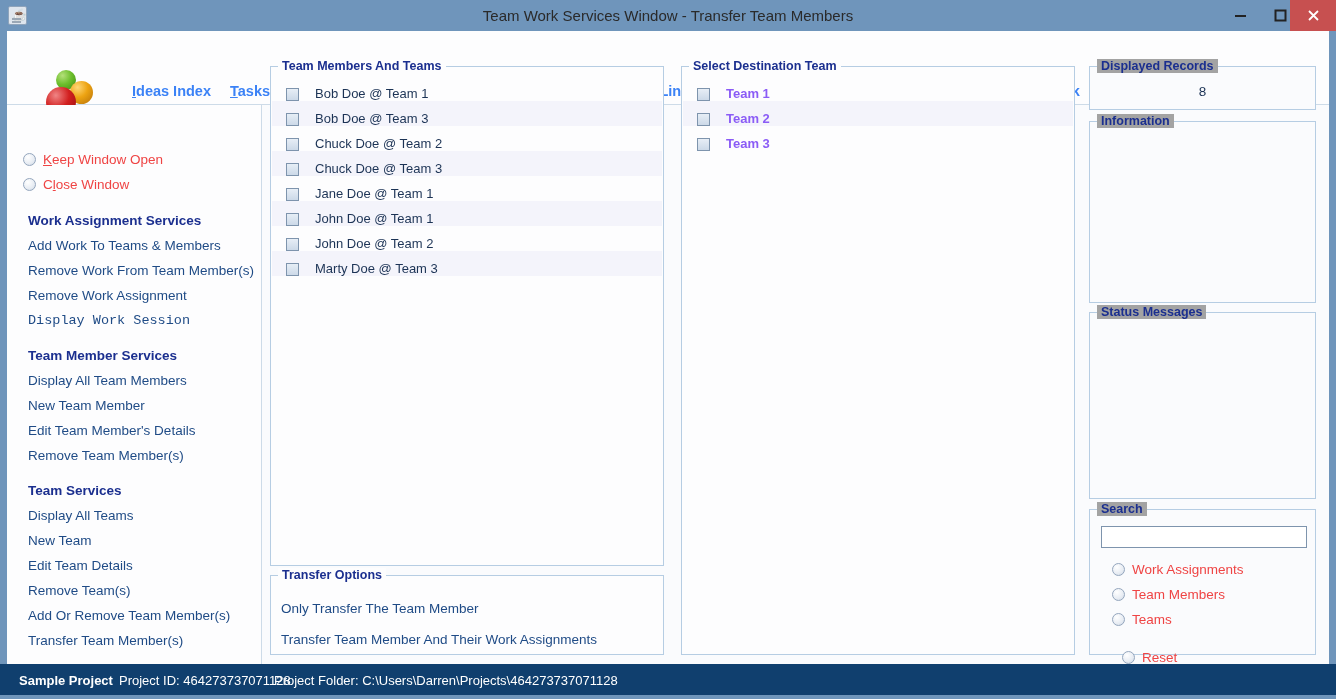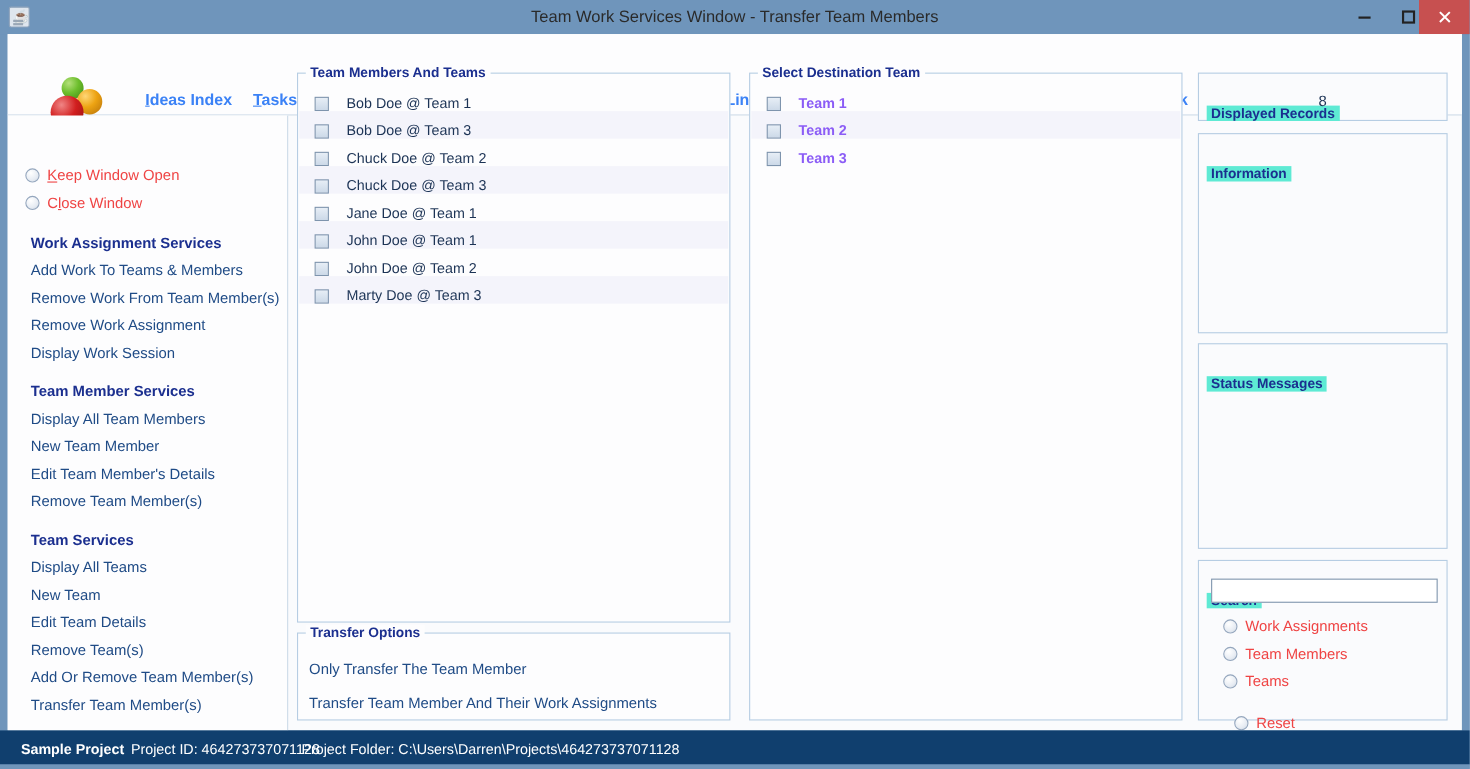--- a/index.html
+++ b/index.html
@@ -126,21 +126,21 @@
     background: #fdfdfe;
   }
   .group > .gtitle {
     position: absolute; top: -8px; left: 7px;
     padding: 0 4px;
     background: #fdfdfe;
     font-size: 12.5px; font-weight: bold; color: #1b2f8f;
     white-space: nowrap;
   }
   .group.plain { background: #fafbfd; }
-  .group.plain > .gtitle { background: #5eead4; margin-top: 37px; }
+  .group.plain > .gtitle { background: #a3a3a3; }
 
   
   .listrow {
     position: relative;
     height: 25px;
     display: flex; align-items: flex-end;
     cursor: pointer;
   }
   .listrow.alt { background: #f4f4fb; }
   .cbox {
@@ -249,21 +249,21 @@
           <span><u>K</u>eep Window Open</span>
         </div>
         <div class="radio-row" style="top: 72px;">
           <span class="radio-mark"></span>
           <span>C<u>l</u>ose Window</span>
         </div>
         <div class="sb-head" style="top: 108px;">Work Assignment Services</div>
         <div class="sb-link" style="top: 133px;">Add Work To Teams &amp; Members</div>
         <div class="sb-link" style="top: 158px;">Remove Work From Team Member(s)</div>
         <div class="sb-link" style="top: 183px;">Remove Work Assignment</div>
-        <div class="sb-link" style="top: 208px;">Display Work Session</div>
+        <div class="sb-link" style="top: 208px; font-family: Liberation Mono, monospace;">Display Work Session</div>
         <div class="sb-head" style="top: 243px;">Team Member Services</div>
         <div class="sb-link" style="top: 268px;">Display All Team Members</div>
         <div class="sb-link" style="top: 293px;">New Team Member</div>
         <div class="sb-link" style="top: 318px;">Edit Team Member's Details</div>
         <div class="sb-link" style="top: 343px;">Remove Team Member(s)</div>
         <div class="sb-head" style="top: 378px;">Team Services</div>
         <div class="sb-link" style="top: 403px;">Display All Teams</div>
         <div class="sb-link" style="top: 428px;">New Team</div>
         <div class="sb-link" style="top: 453px;">Edit Team Details</div>
         <div class="sb-link" style="top: 478px;">Remove Team(s)</div>

